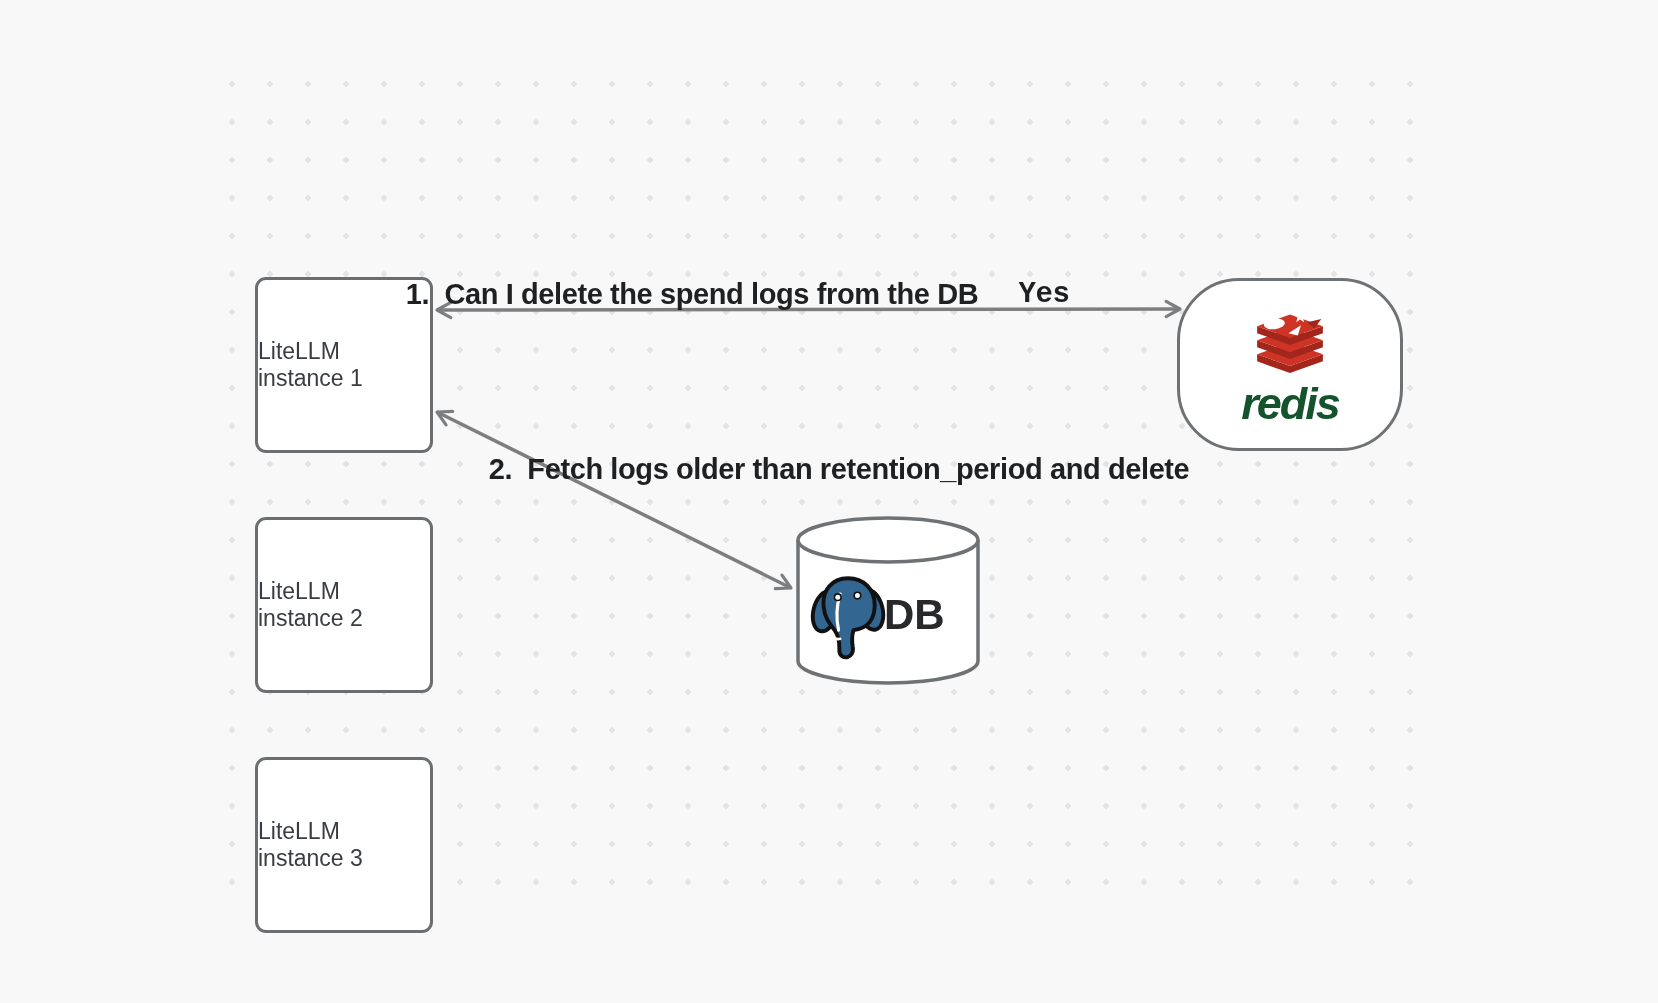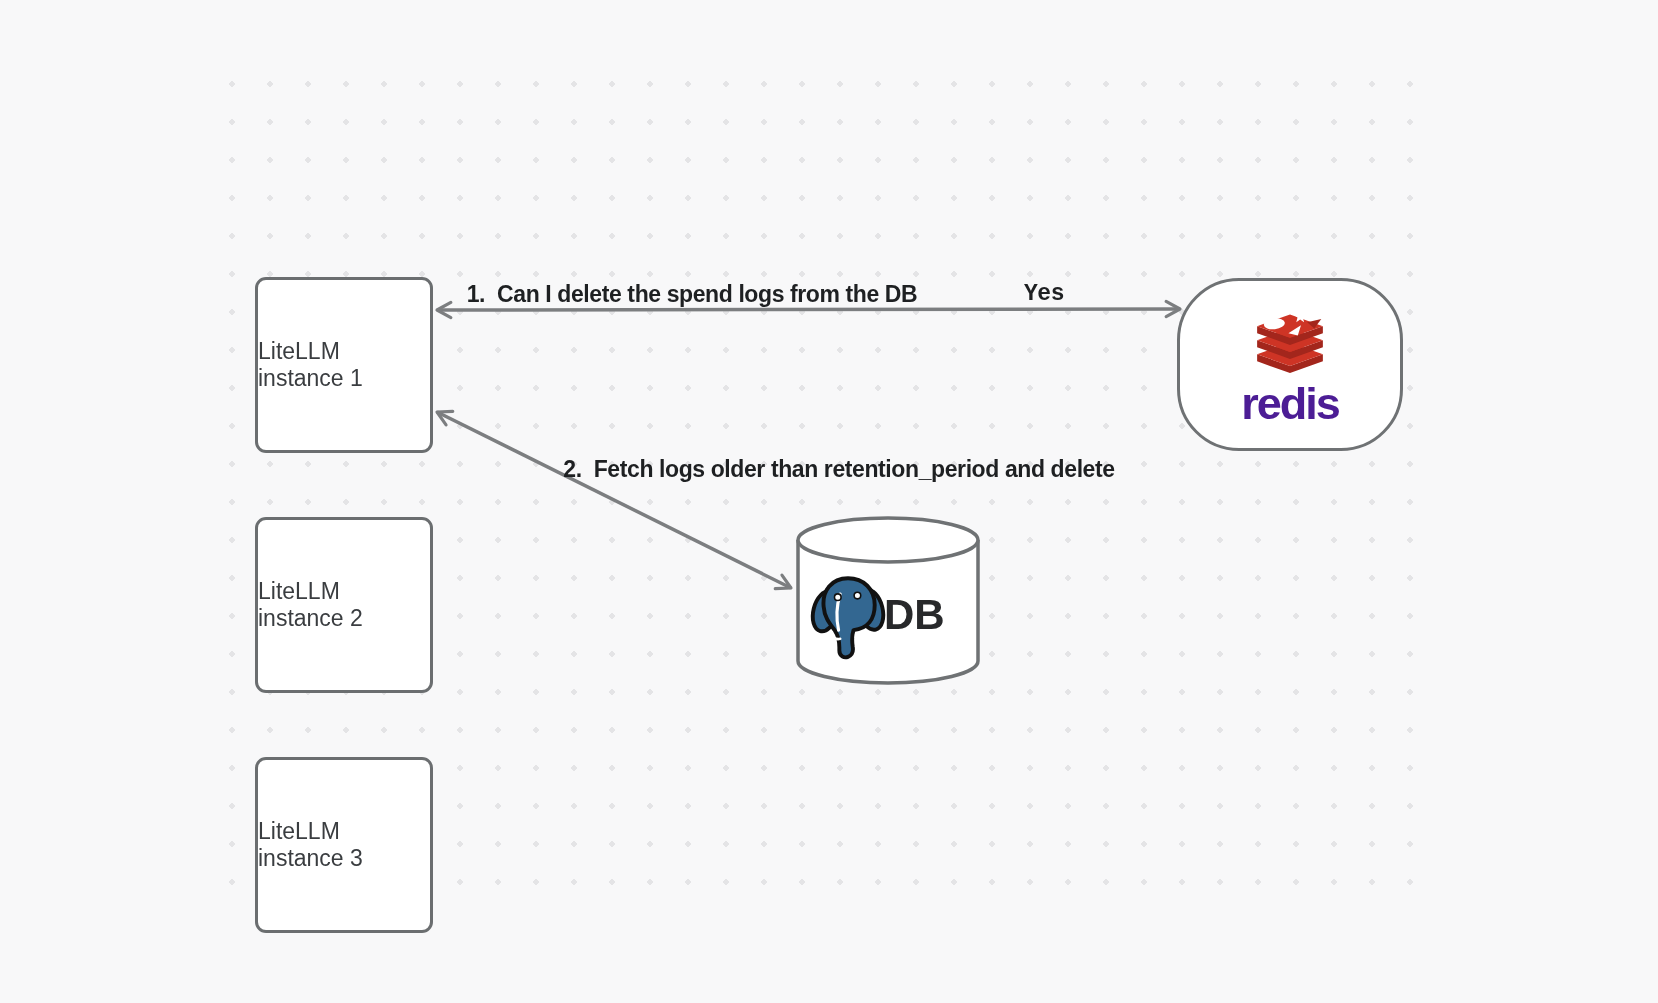--- a/index.html
+++ b/index.html
@@ -10,25 +10,25 @@
            background-size:38px 38px;}
   .edges-layer{position:absolute;left:0;top:0;width:1658px;height:1003px;pointer-events:none;}
   .edges-layer line{pointer-events:stroke;}
   .node-box{position:absolute;width:178px;height:176px;background:#ffffff;
             border:3px solid #6b6e70;border-radius:11px;display:flex;align-items:center;
             justify-content:center;box-sizing:border-box;}
   .node-box span{font-size:23px;color:#3a3d40;}
   .node-redis{position:absolute;left:1177px;top:278px;width:226px;height:173px;background:#ffffff;
               border:3.5px solid #6f7274;border-radius:62px;box-sizing:border-box;
               display:flex;flex-direction:column;align-items:center;justify-content:center;padding-top:2px;}
-  .redis-word{font-size:45px;font-weight:700;letter-spacing:-2px;color:#4c1d95;line-height:1;margin-top:4px;}
+  .redis-word{font-size:45px;font-weight:700;letter-spacing:-2px;color:#14532d;line-height:1;margin-top:4px;font-style:italic;}
   .cyl{position:absolute;left:790px;top:510px;}
   .pg-icon{position:absolute;left:806px;top:572px;}
   .db-label{position:absolute;left:884px;top:594px;font-size:42px;font-weight:600;color:#28292b;line-height:1;}
-  .edge-label{position:absolute;transform:translate(-50%,-50%);font-size:23px;font-weight:700;
+  .edge-label{position:absolute;transform:translate(-50%,-50%);font-size:29px;font-weight:700;
               color:#1e2022;letter-spacing:-0.4px;white-space:pre;}
 </style>
 </head>
 <body>
 
 <div class="stage">
 
   <div class="dotgrid"></div>
 
   <svg class="edges-layer" viewBox="0 0 1658 1003">

